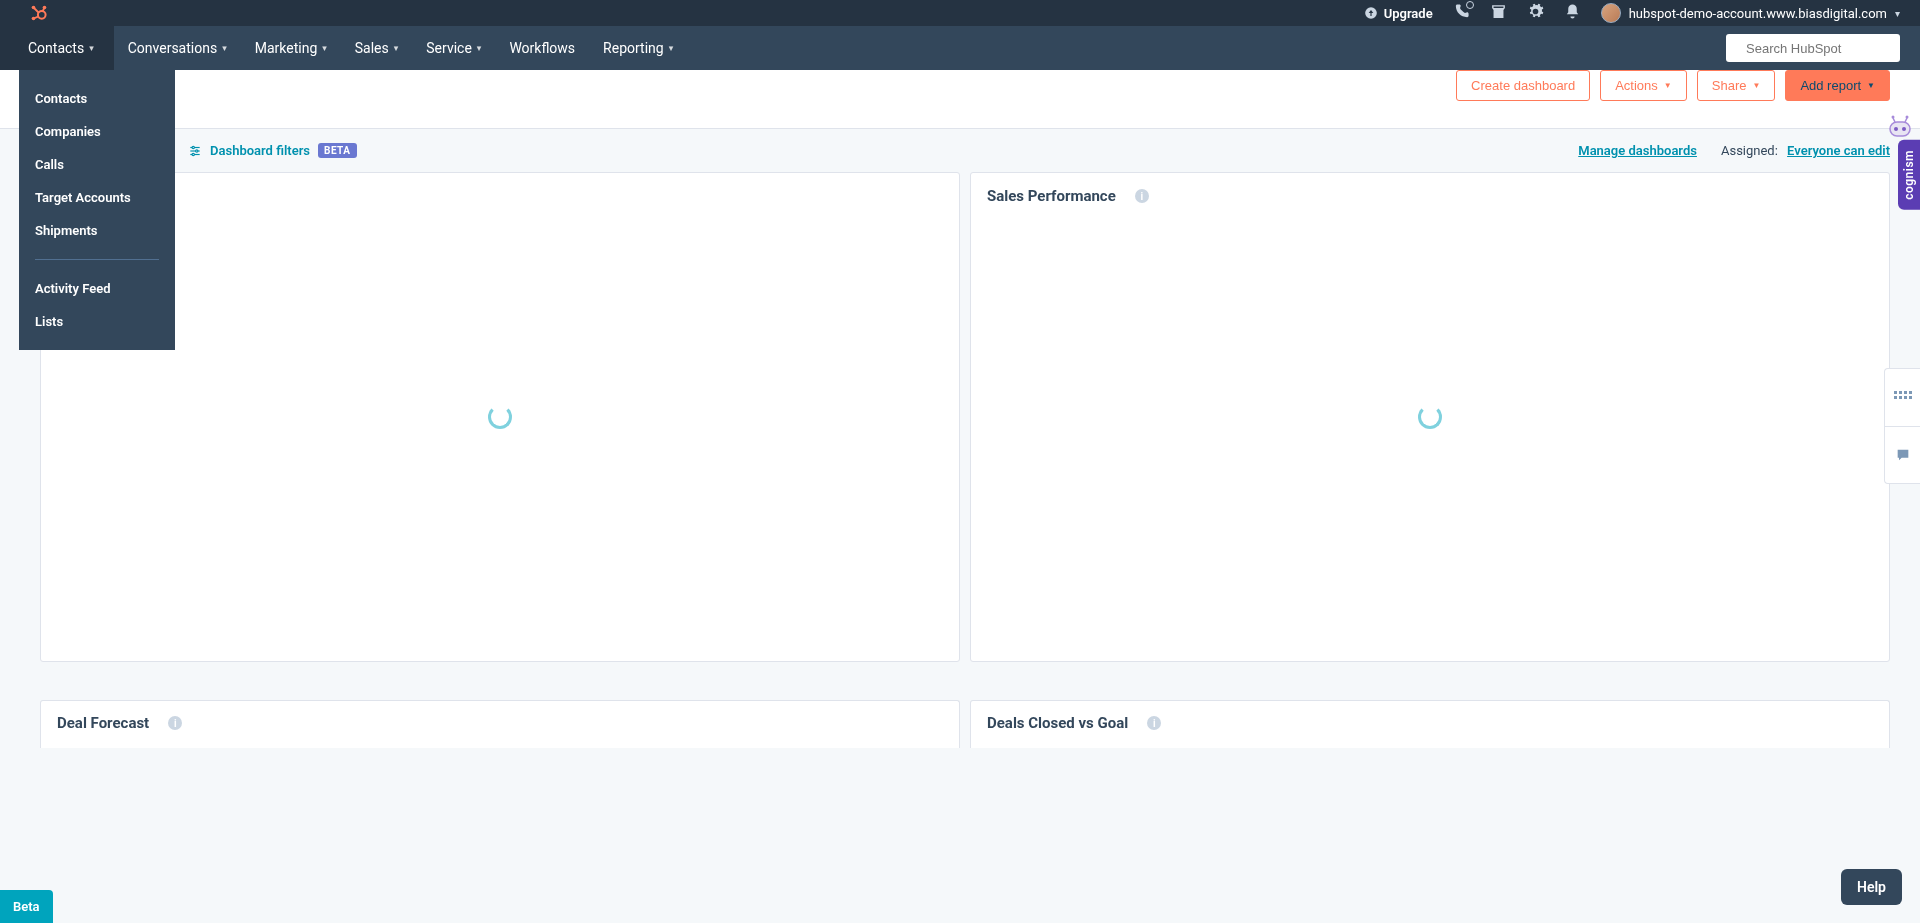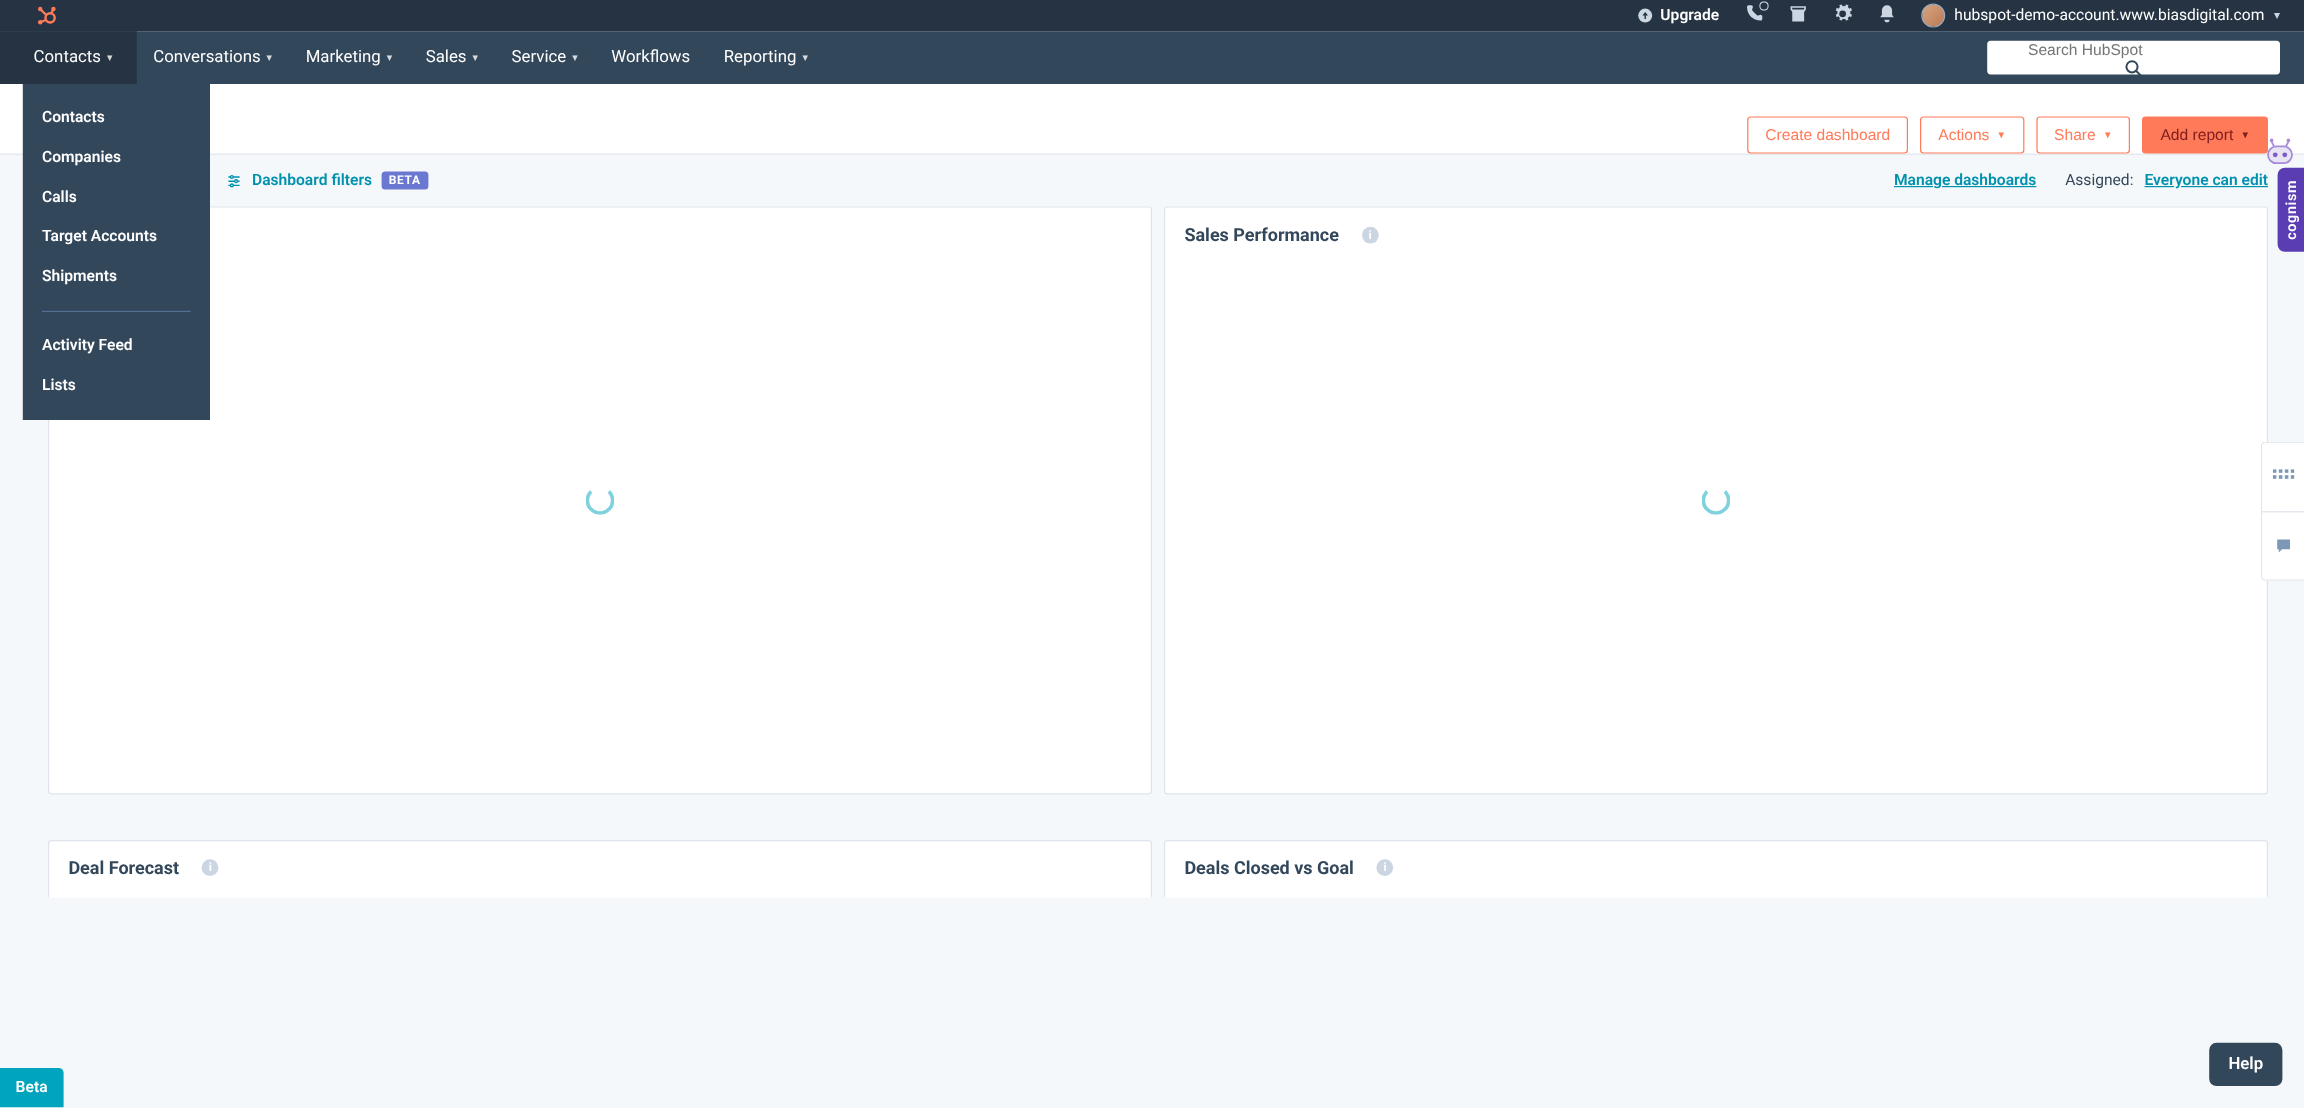--- a/index.html
+++ b/index.html
@@ -14,36 +14,36 @@
 .topbar-right .account { display:flex; align-items:center; gap:8px; }
 .avatar { width:20px; height:20px; border-radius:50%; background: linear-gradient(135deg,#d8a47f,#b97b56); border:1px solid #99acc2; }
 .caret { font-size:10px; color:#cbd6e2; }
 
 
 .navbar { background: #33475b; height: 44px; display:flex; align-items:center; justify-content: space-between; padding: 0 20px 0 0; }
 .nav-left { display:flex; height:100%; }
 .nav-item { color:#fff; font-size:14px; padding: 0 14px; height:100%; display:flex; align-items:center; gap:5px; cursor:pointer; }
 .nav-item.active { background:#253342; padding: 0 20px 0 28px; }
 .nav-item .chev { font-size:9px; opacity:.8; }
-.search-wrap { display:flex; align-items:center; background:#fff; border-radius:3px; height:28px; width:244px; padding:0 20px;flex-direction:column; }
+.search-wrap { display:flex; align-items:center; background:#fff; border-radius:3px; height:28px; width:174px; padding:0 20px; }
 .search-wrap input { border:none; outline:none; flex:1; font-size:13px; color:#33475b; background:transparent; }
 .search-wrap .sicon { color:#33475b; }
 
 
 .dropdown { position:absolute; left:19px; top:70px; width:156px; background:#33475b; color:#fff; padding: 12px 0; font-size:13px; z-index:50; }
 .dropdown .ditem { padding: 9px 16px; font-weight:600; cursor:pointer; }
 .dropdown .divider { border-top:1px solid #516f90; margin: 12px 16px; }
 
 
-.page-header { background:#fff; height:59px; display:flex; align-items:flex-end; justify-content: space-between; padding: 0 30px 0 40px; border-bottom:1px solid #dfe3eb; }
+.page-header { background:#fff; height:59px; display:flex; align-items:flex-start; justify-content: space-between; padding: 0 30px 0 40px; border-bottom:1px solid #dfe3eb; }
 .page-title { display:flex; align-items:center; gap:10px; font-size:22px; font-weight:600; color:#0091ae; }
 .page-title .tchev { color:#7fd1de; font-size:14px; }
 .page-actions { display:flex; gap:10px; align-items:center; }
 .btn { border:1px solid #ff7a59; background:#fff; color:#ff7a59; font-size:13px; padding: 7px 14px; border-radius:3px; cursor:pointer; display:flex; align-items:center; gap:6px; }
-.btn.solid { background:#ff7a59; color:#7f1d1d; }
+.btn.solid { background:#ff7a59; color:#0c4a6e; }
 .btn .bchev { font-size:8px; }
 
 
 .robot-icon { position:absolute; right:0; top:112px; width:40px; height:30px; display:flex; align-items:center; justify-content:center; }
 
 
 .filter-bar { display:flex; align-items:center; justify-content: space-between; padding: 14px 30px 14px 188px; font-size:13px; }
 .filter-left { display:flex; align-items:center; gap:8px; color:#0091ae; font-weight:600; }
 .beta-badge { background:#6a78d1; color:#fff; font-size:10px; font-weight:700; padding:2px 6px; border-radius:3px; letter-spacing:.5px; }
 .filter-right { display:flex; align-items:center; gap:24px; }

